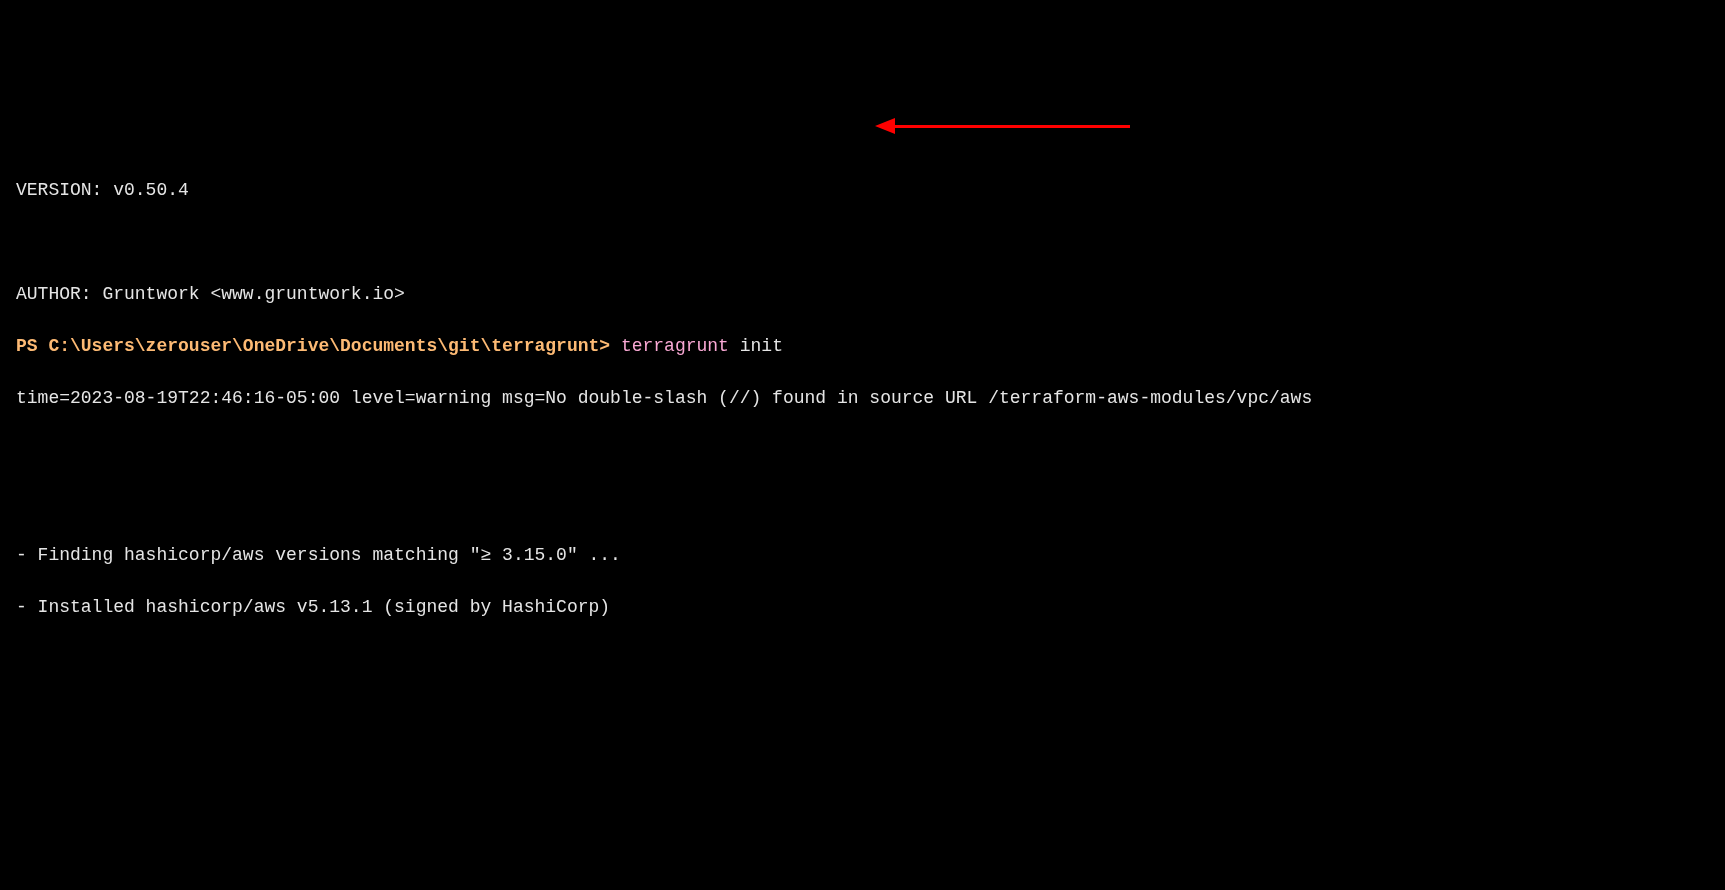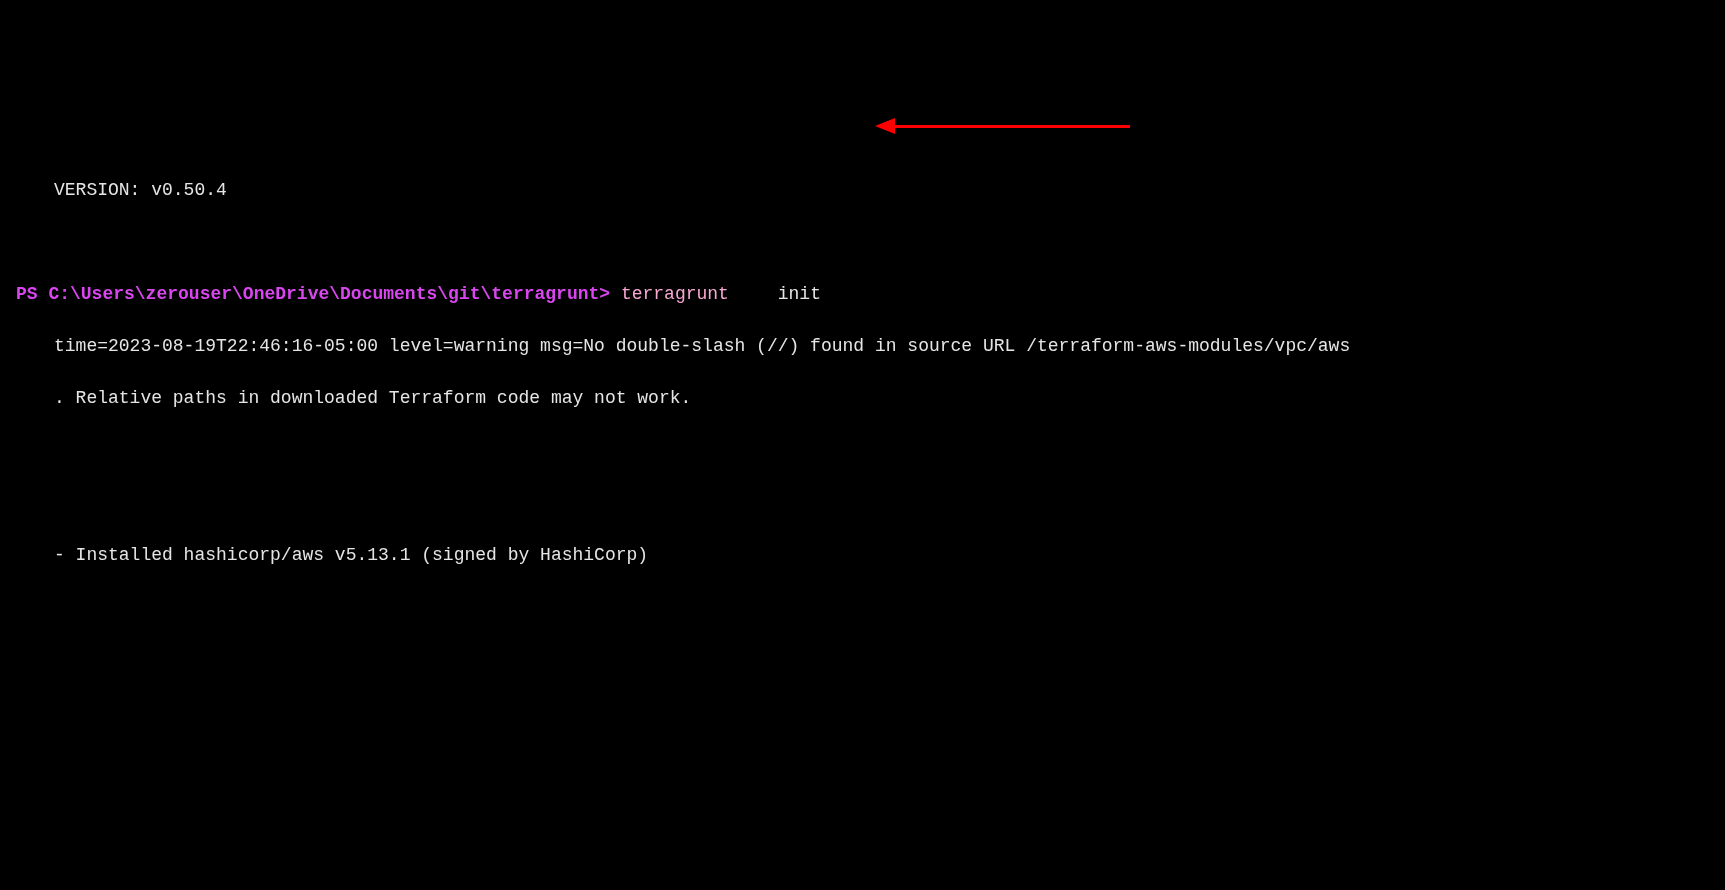--- a/index.html
+++ b/index.html
@@ -18,28 +18,27 @@
       position: relative;
     }
     .terminal {
       width: 100%;
     }
     .line {
       display: block;
     }
     .white {
       color: #e5e5e5;
-      margin-left: 38px;
     }
     .yellow {
       color: #f9a8d4;
     }
     .bold {
       font-weight: bold;
-      color: #d946ef;
+      color: #fdba74;
     }
     .arrow-annotation {
       position: absolute;
       top: 122px;
       left: 875px;
       width: 255px;
       height: 8px;
       pointer-events: none;
     }
     .arrow-line {
@@ -66,25 +65,26 @@
   </style>
 </head>
 <body>
 
 
 
 <div class="terminal">
 
 <span class="line white">VERSION: v0.50.4</span>
 <div class="blank-line"></div>
+<span class="line white">AUTHOR: Gruntwork &lt;www.gruntwork.io&gt;</span>
 <span class="line"><span class="bold">PS C:\Users\zerouser\OneDrive\Documents\git\terragrunt&gt; </span><span class="yellow">terragrunt</span><span class="white"> init</span></span>
 <span class="line white">time=2023-08-19T22:46:16-05:00 level=warning msg=No double-slash (//) found in source URL /terraform-aws-modules/vpc/aws</span>
-<span class="line white">. Relative paths in downloaded Terraform code may not work.</span>
 <div class="blank-line"></div>
 <div class="blank-line"></div>
+<span class="line white">- Finding hashicorp/aws versions matching "≥ 3.15.0" ...</span>
 <span class="line white">- Installed hashicorp/aws v5.13.1 (signed by HashiCorp)</span>
 <div class="blank-line"></div>
 
 
 
 
 
 
 
 

